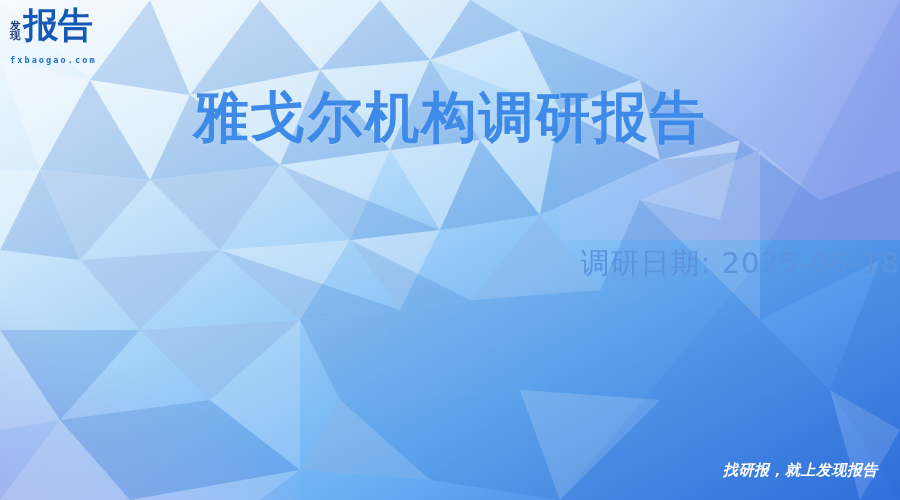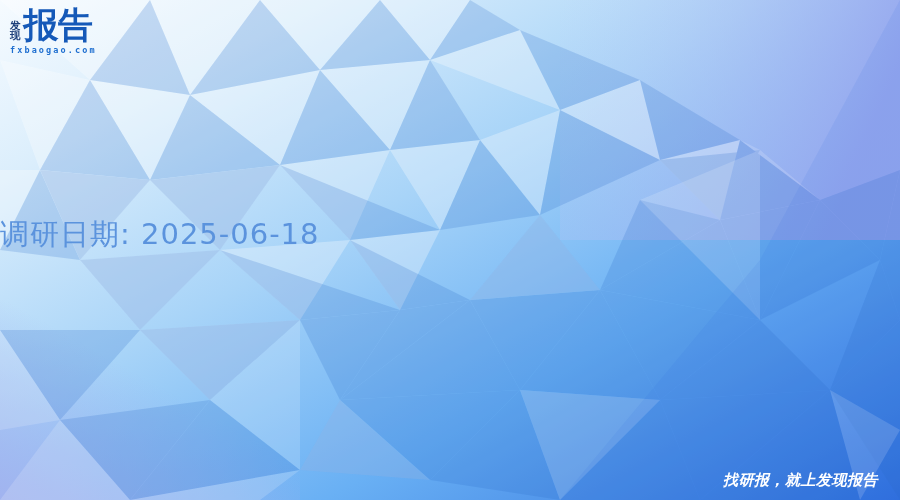--- a/index.html
+++ b/index.html
@@ -58,21 +58,21 @@
   }
   .logo-main {
     font-size: 35px;
     font-weight: 800;
     color: #1559b8;
     letter-spacing: -0.5px;
     line-height: 1;
     font-family: "DejaVu Sans", "Liberation Sans", sans-serif;
   }
   .logo-url {
-    margin-top: 2px;
+    margin-top: 12px;
     font-size: 8.5px;
     font-weight: 700;
     color: #1f6fd0;
     letter-spacing: 2.1px;
     font-family: "DejaVu Sans Mono", "Liberation Mono", monospace;
   }
 
   
   .title-block {
     position: absolute;
@@ -90,38 +90,38 @@
     letter-spacing: 2px;
     line-height: 1.15;
     font-family: "DejaVu Sans", "Liberation Sans", sans-serif;
     text-shadow: 0 1px 2px rgba(255,255,255,0.25);
   }
 
   .subtitle-block {
     position: absolute;
     left: 0;
     right: 0;
-    top: 215px;
-    text-align: left;
+    top: 244px;
+    text-align: right;
     z-index: 5;
   }
   .subtitle {
     margin: 0;
     font-size: 29px;
     font-weight: 400;
     color: #5b93dd;
     letter-spacing: 1px;
     font-family: "DejaVu Sans", "Liberation Sans", sans-serif;
   }
 
   
   .footer-tagline {
     position: absolute;
     right: 22px;
-    bottom: 10px;
+    bottom: 20px;
     z-index: 6;
     font-size: 15px;
     font-weight: 700;
     font-style: italic;
     color: #ffffff;
     letter-spacing: 0.5px;
     font-family: "DejaVu Sans", "Liberation Sans", sans-serif;
     white-space: nowrap;
     text-align: right;
   }
@@ -251,20 +251,23 @@
     <div class="logo-row">
       <div class="logo-stack">
         <span>发</span>
         <span>现</span>
       </div>
       <div class="logo-main">报告</div>
     </div>
     <div class="logo-url">fxbaogao.com</div>
   </div>
 
+  <div class="title-block">
+    <h1 class="main-title">雅戈尔机构调研报告</h1>
+  </div>
 
   <div class="subtitle-block">
     <p class="subtitle">调研日期: 2025-06-18</p>
   </div>
 
   <div class="footer-tagline">找研报，就上发现报告</div>
 
 </div>
 
 </body></html>

